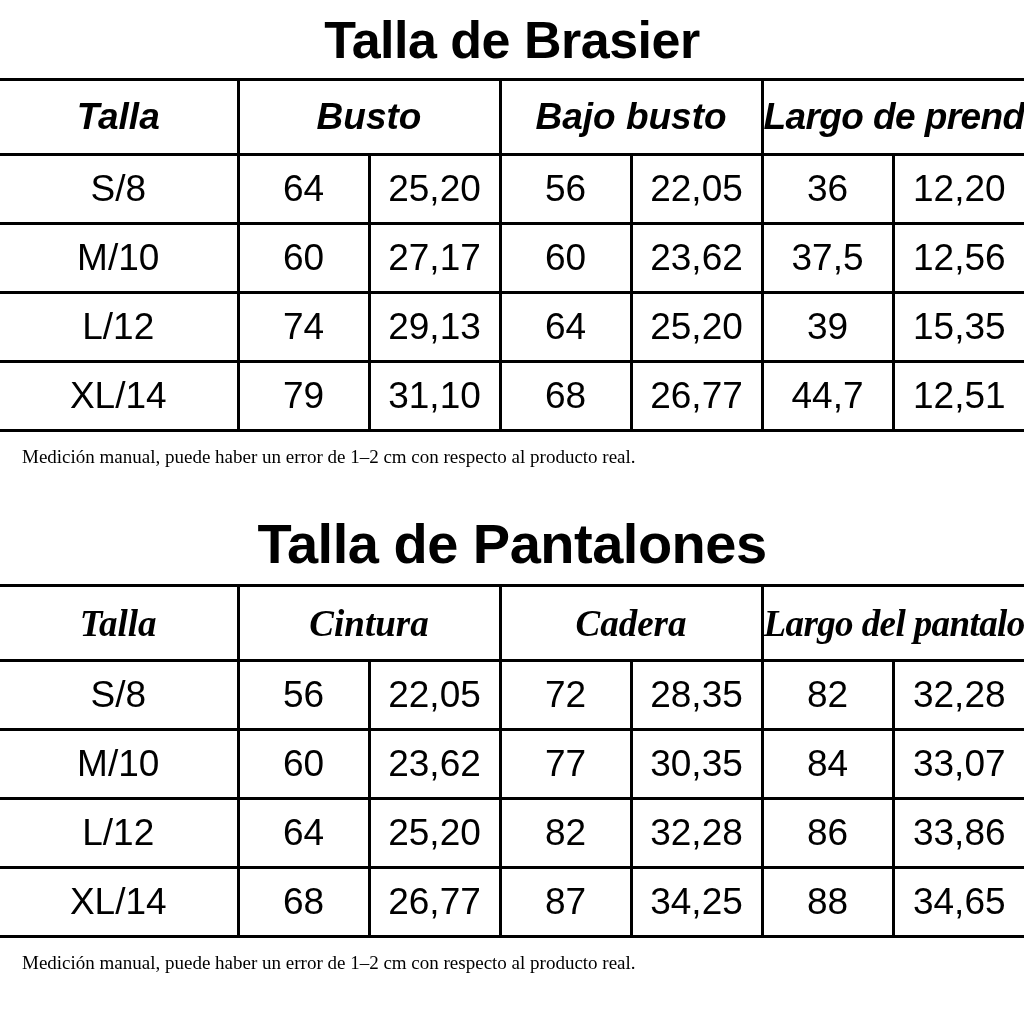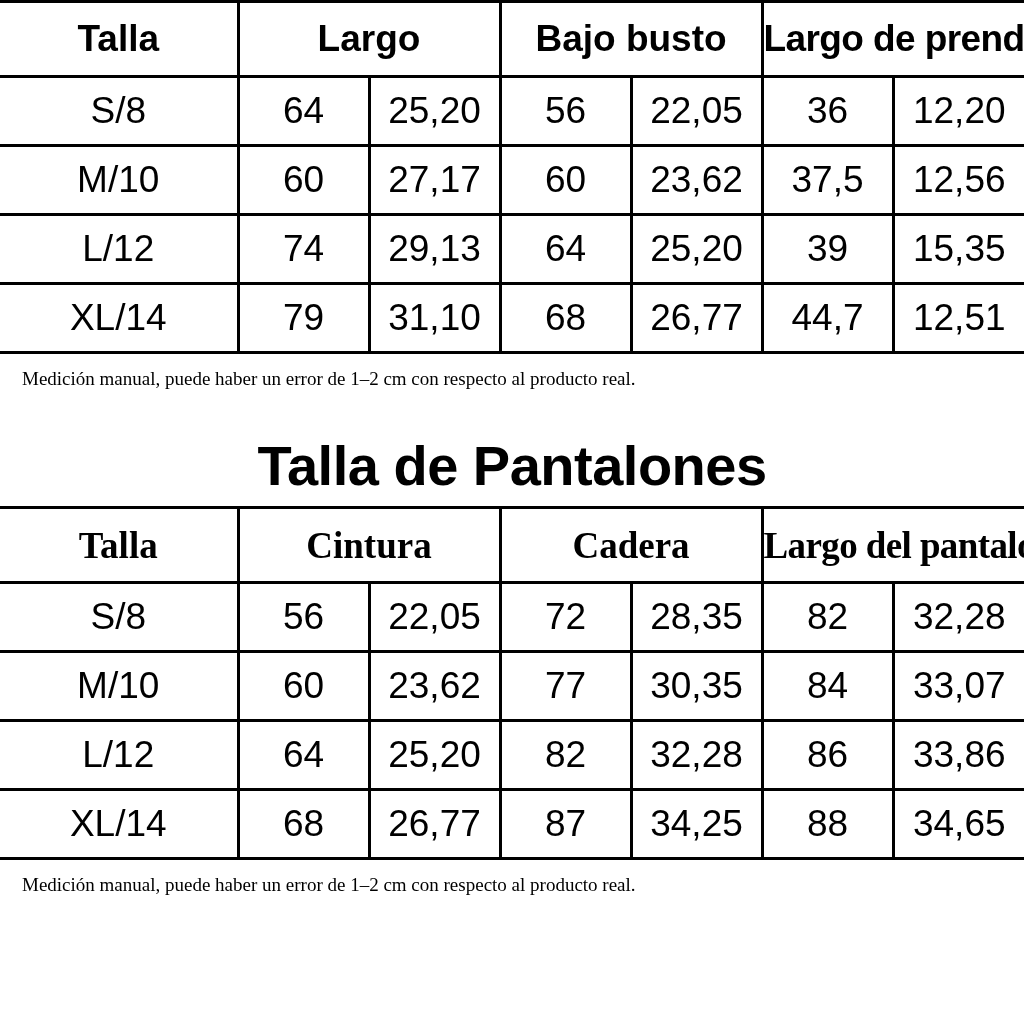--- a/index.html
+++ b/index.html
@@ -60,20 +60,21 @@
     border-left: none;
   }
   table.size-table td:last-child,
   table.size-table th:last-child {
     border-right: none;
   }
   table.size-table thead th {
     font-weight: bold;
     height: 72px;
     font-size: 37px;
+    font-style: italic;
   }
   .hdr-long {
     font-size: 33px;
     letter-spacing: -0.6px;
     white-space: nowrap;
   }
   .col-size { width: 238px; }
   .col-cm  { width: 131px; }
   .col-in  { width: 131px; }
   .col-cm2 { width: 131px; }
@@ -99,35 +100,36 @@
     font-size: 56px;
   }
 </style>
 </head>
 <body>
 
 <div class="page">
 
   <div class="section section-1">
 
+    <h1 class="section-title">Talla de Brasier</h1>
 
     <table class="size-table">
       <colgroup>
         <col class="col-size">
           <col class="col-cm">
           <col class="col-in">
         <col class="col-cm2">
           <col class="col-in2">
           <col class="col-cm3">
           <col class="col-in3">
       </colgroup>
       <thead>
         <tr>
           <th>Talla</th>
-          <th colspan="2">Largo</th>
+          <th colspan="2">Busto</th>
           <th colspan="2">Bajo busto</th>
           <th colspan="2" class="hdr-long">Largo de prenda</th>
         </tr>
       </thead>
       <tbody>
         <tr>
           <td>S/8</td>
           <td>64</td>
           <td>25,20</td>
           <td>56</td>

